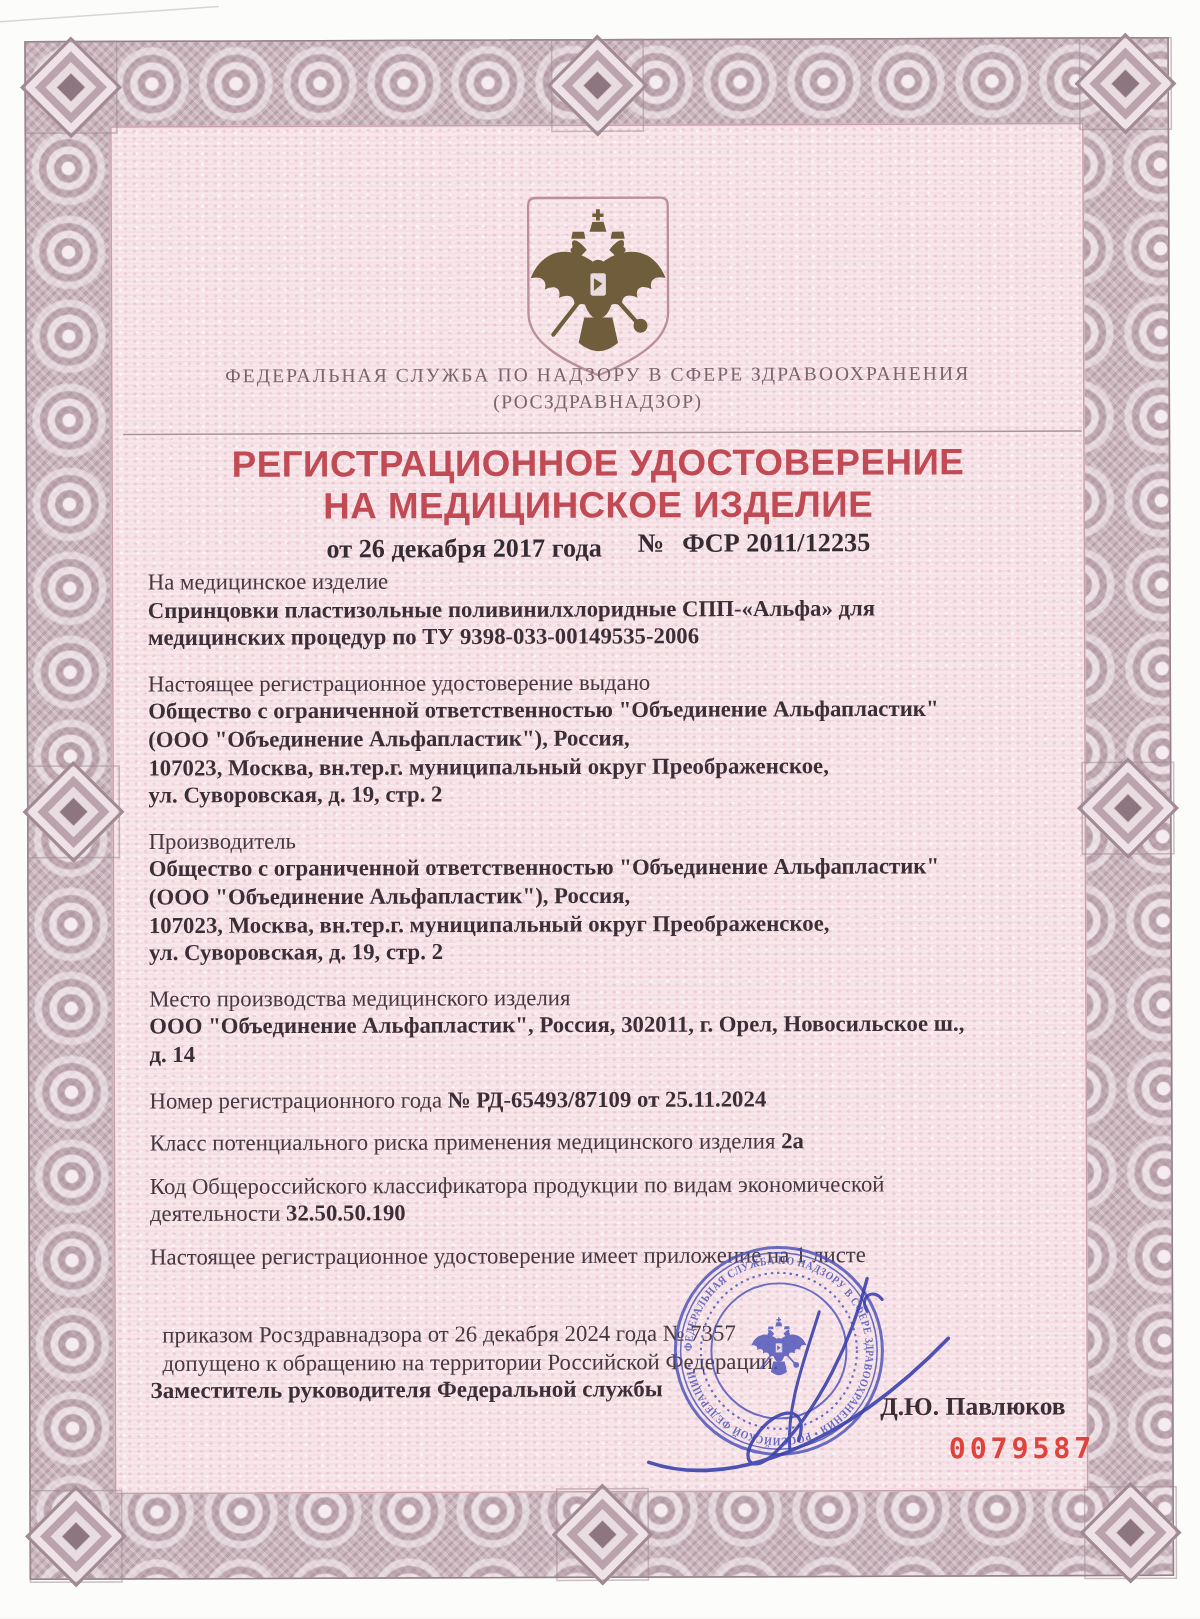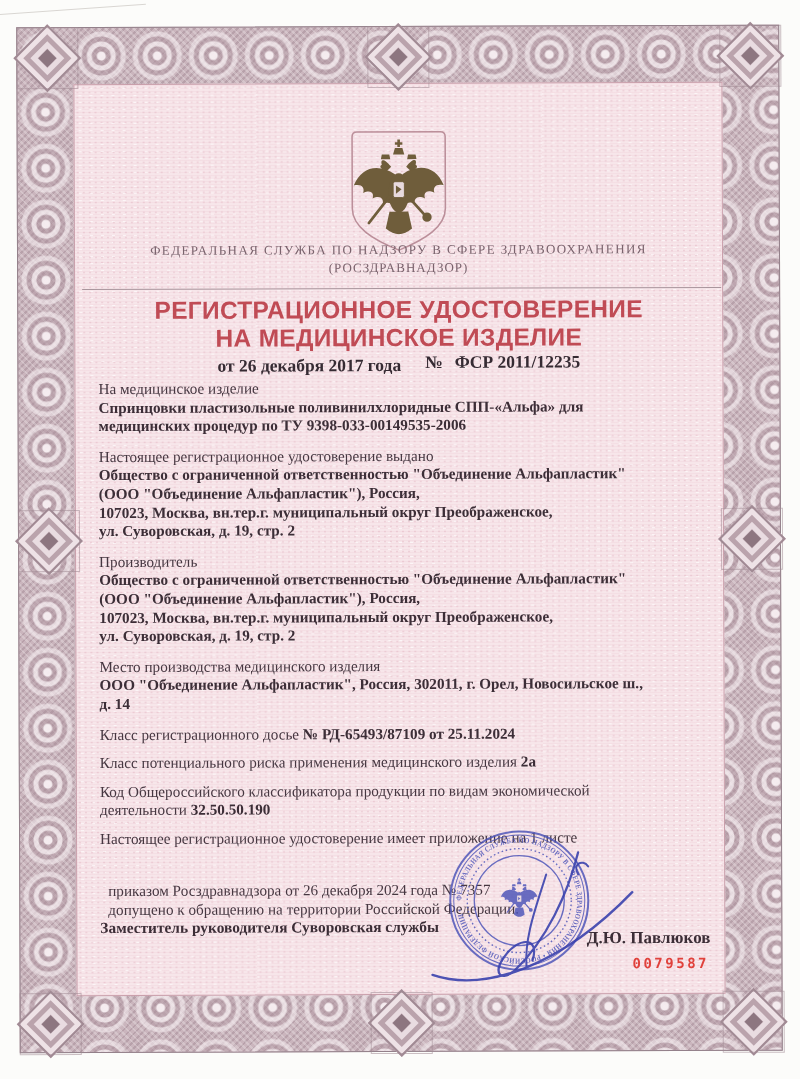--- a/index.html
+++ b/index.html
@@ -64,21 +64,21 @@
   .field.inline .val{display:inline;font-weight:bold;color:#3c2e37;}
   .field.tight{margin-bottom:10px;}
   
   .orders{position:absolute;left:88px;top:854px;width:560px;color:#463741;
     font-size:15.2px;line-height:18.6px;z-index:2;}
   .signer-title{position:absolute;left:80px;top:890px;width:420px;font-weight:bold;
     color:#3c2e37;font-size:15.4px;line-height:20.5px;z-index:2;}
   .signer-name{position:absolute;left:520px;top:902px;width:170px;text-align:right;
     font-weight:bold;font-size:17px;color:#3c2e37;z-index:7;}
   .serial{position:absolute;left:612px;top:929px;font-family:"DejaVu Sans Mono", monospace;
-    font-weight:bold;font-size:14px;letter-spacing:2.5px;color:#e0423c;z-index:7;}
+    font-weight:bold;font-size:19px;letter-spacing:2.5px;color:#e0423c;z-index:7;}
   .stamp{position:absolute;left:427px;top:802px;width:144px;height:144px;opacity:.82;z-index:5;}
   .signature{position:absolute;left:408px;top:818px;width:208px;height:148px;z-index:6;}
   .hidden-defs{position:absolute;width:0;height:0;overflow:hidden;}
 </style>
 </head>
 <body>
 
 <svg class="hidden-defs" aria-hidden="true">
   <symbol id="eagle" viewBox="0 0 120 130">
     <g fill="currentColor" stroke="none">
@@ -158,21 +158,21 @@
 (ООО "Объединение Альфапластик"), Россия,
 107023, Москва, вн.тер.г. муниципальный округ Преображенское,
 ул. Суворовская, д. 19, стр. 2</span>
     </p>
     <p class="field">
       <span class="lbl">Место производства медицинского изделия</span>
       <span class="val">ООО "Объединение Альфапластик", Россия, 302011, г. Орел, Новосильское ш.,
 д. 14</span>
     </p>
     <p class="field inline tight">
-      <span class="lbl">Класс регистрационного досье</span>
+      <span class="lbl">Номер регистрационного года</span>
       <span class="val">№ РД-65493/87109 от 25.11.2024</span>
     </p>
     <p class="field inline tight">
       <span class="lbl">Класс потенциального риска применения медицинского изделия</span>
       <span class="val">2а</span>
     </p>
     <p class="field inline tight">
       <span class="lbl">Код Общероссийского классификатора продукции по видам экономической
 деятельности</span>
       <span class="val">32.50.50.190</span>
@@ -181,21 +181,21 @@
       <span class="lbl">Настоящее регистрационное удостоверение имеет приложение на 1 листе</span>
     </p>
   </div>
 
   <div class="orders">
     <div>приказом Росздравнадзора от 26 декабря 2024 года № 7357</div>
     <div>допущено к обращению на территории Российской Федерации.</div>
   </div>
 
   <div class="signer-title">
-    <div>Заместитель руководителя Суворовская службы</div>
+    <div>Заместитель руководителя Федеральной службы</div>
   </div>
 
   <svg class="stamp" viewBox="0 0 144 144">
     <g fill="none" stroke="#4a52b8">
       <circle cx="72" cy="72" r="69" stroke-width="2"></circle>
       <circle cx="72" cy="72" r="65.5" stroke-width="1"></circle>
       <circle cx="72" cy="72" r="45" stroke-width="1.3"></circle>
       <circle cx="72" cy="72" r="52" stroke-width="1.4" stroke-dasharray="1.6 2.6"></circle>
     </g>
     <defs>

